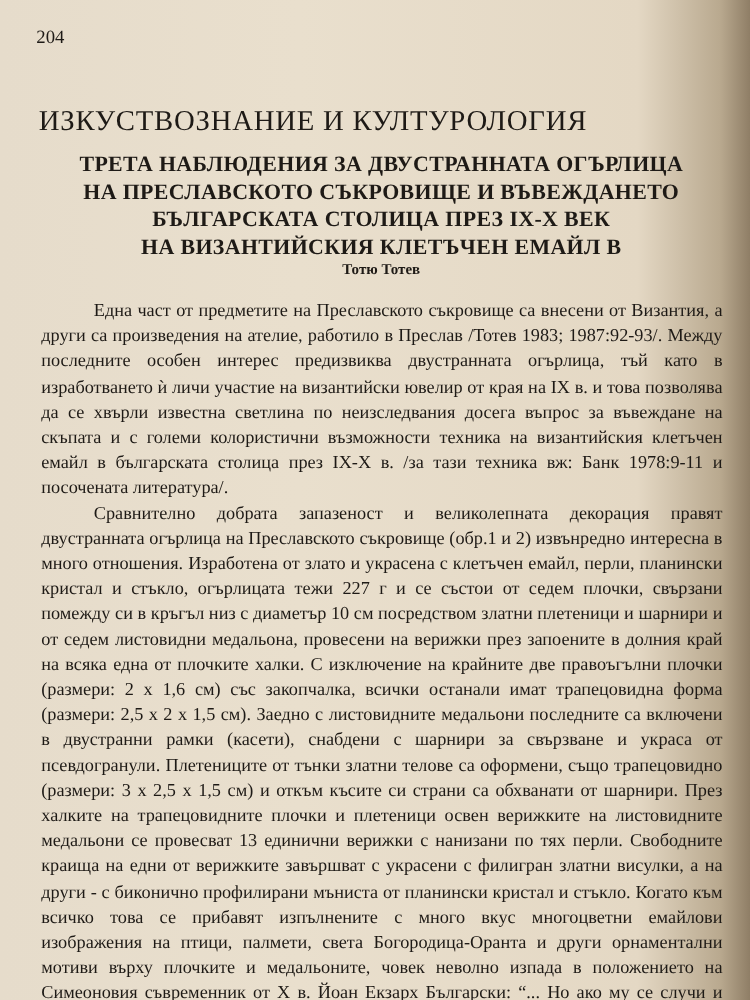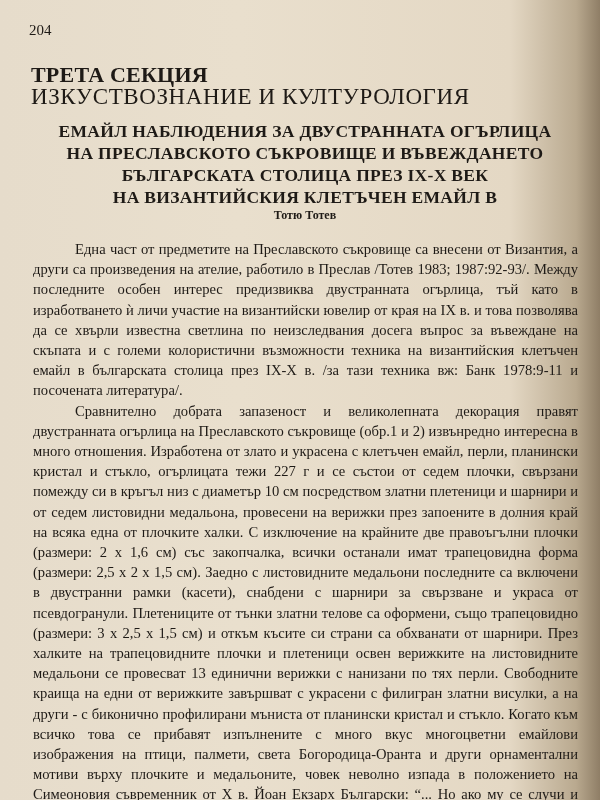--- a/index.html
+++ b/index.html
@@ -17,25 +17,24 @@
   .article-title { position:absolute; left:40px; top:120px; width:530px; text-align:center; font-size:17.5px; font-weight:bold; line-height:22px; letter-spacing:0.3px; }
   .author { position:absolute; left:40px; top:208px; width:530px; text-align:center; font-size:12px; font-weight:bold; }
   .body { position:absolute; left:33px; top:239px; width:545px; font-size:14.6px; line-height:20.2px; text-align:justify; }
   .body p { margin:0; text-indent:42px; }
 </style>
 </head>
 <body>
 
 <div class="page">
   <div class="page-number">204</div>
-  <div class="section-label">ТРЕТА СЕКЦИЯ</div>
   <div class="section-title">ИЗКУСТВОЗНАНИЕ И КУЛТУРОЛОГИЯ</div>
 
   <div class="article-title">
-    <div>ЕМАЙЛ НАБЛЮДЕНИЯ ЗА ДВУСТРАННАТА ОГЪРЛИЦА</div>
+    <div>ТРЕТА НАБЛЮДЕНИЯ ЗА ДВУСТРАННАТА ОГЪРЛИЦА</div>
     <div>НА ПРЕСЛАВСКОТО СЪКРОВИЩЕ И ВЪВЕЖДАНЕТО</div>
     <div>БЪЛГАРСКАТА СТОЛИЦА ПРЕЗ IX-X ВЕК</div>
     <div>НА ВИЗАНТИЙСКИЯ КЛЕТЪЧЕН ЕМАЙЛ В</div>
   </div>
   <div class="author">Тотю Тотев</div>
 
   <div class="body">
     <p>Една част от предметите на Преславското съкровище са внесени от Византия, а други са произведения на ателие, работило в Преслав /Тотев 1983; 1987:92-93/. Между последните особен интерес предизвиква двустранната огърлица, тъй като в изработването ѝ личи участие на византийски ювелир от края на IX в. и това позволява да се хвърли известна светлина по неизследвания досега въпрос за въвеждане на скъпата и с големи колористични възможности техника на византийския клетъчен емайл в българската столица през IX-X в. /за тази техника вж: Банк 1978:9-11 и посочената литература/.</p>
     <p>Сравнително добрата запазеност и великолепната декорация правят двустранната огърлица на Преславското съкровище (обр.1 и 2) извънредно интересна в много отношения. Изработена от злато и украсена с клетъчен емайл, перли, планински кристал и стъкло, огърлицата тежи 227 г и се състои от седем плочки, свързани помежду си в кръгъл низ с диаметър 10 см посредством златни плетеници и шарнири и от седем листовидни медальона, провесени на верижки през запоените в долния край на всяка една от плочките халки. С изключение на крайните две правоъгълни плочки (размери: 2 х 1,6 см) със закопчалка, всички останали имат трапецовидна форма (размери: 2,5 х 2 х 1,5 см). Заедно с листовидните медальони последните са включени в двустранни рамки (касети), снабдени с шарнири за свързване и украса от псевдогранули. Плетениците от тънки златни телове са оформени, също трапецовидно (размери: 3 х 2,5 х 1,5 см) и откъм късите си страни са обхванати от шарнири. През халките на трапецовидните плочки и плетеници освен верижките на листовидните медальони се провесват 13 единични верижки с нанизани по тях перли. Свободните краища на едни от верижките завършват с украсени с филигран златни висулки, а на други - с биконично профилирани мъниста от планински кристал и стъкло. Когато към всичко това се прибавят изпълнените с много вкус многоцветни емайлови изображения на птици, палмети, света Богородица-Оранта и други орнаментални мотиви върху плочките и медальоните, човек неволно изпада в положението на Симеоновия съвременник от X в. Йоан Екзарх Български: “... Но ако му се случи и княза да види, седящ (облечен) в обсипана с бисери далматика, носещ на шията си</p>
   </div>

